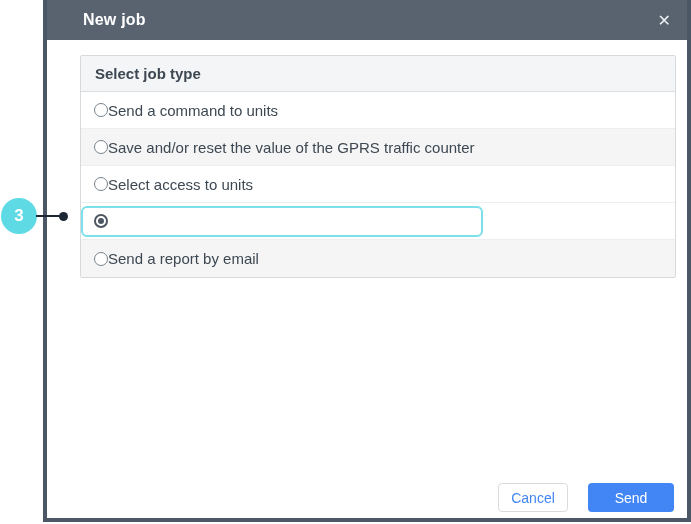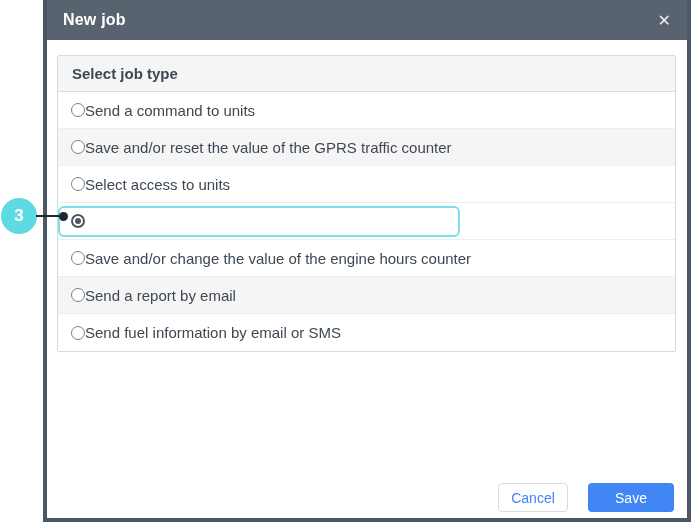--- a/index.html
+++ b/index.html
@@ -5,28 +5,28 @@
   * { margin:0; padding:0; box-sizing:border-box; }
   html,body { width:691px; height:524px; background:#fff; overflow:hidden;
               font-family:"Liberation Sans", sans-serif; }
   .stage { position:relative; width:691px; height:524px; }
 
   
   .dialog { position:absolute; left:43px; top:0; width:648px; height:522px;
             background:#fff; border:4px solid #4c5765; border-top:none; }
   .dialog-header { position:relative; height:40px; background:#596370;
                    display:flex; align-items:center; padding:0 16px; }
-  .dialog-title { color:#fff; font-size:16px; font-weight:bold; letter-spacing:0.2px; }
+  .dialog-title { color:#fff; font-size:16px; font-weight:bold; letter-spacing:0.2px;margin-left:20px; }
   .close { position:absolute; right:16px; top:0; height:40px; display:flex;
            align-items:center; color:#eceff2; font-size:16px; cursor:pointer; }
 
   .dialog-body { position:relative; height:482px; padding:15px 11px 0 10px; }
 
   
-  .list { border:1px solid #d7dadd; border-radius:2px; background:#fff; }
+  .list { border:1px solid #d7dadd; border-radius:2px; background:#fff;margin-left:23px; }
   .list-header { height:36px; display:flex; align-items:center; padding:0 14px;
                  background:#f4f5f6; border-bottom:1px solid #dadde0;
                  font-size:15px; font-weight:bold; color:#3d4852; }
   .row { height:37px; display:flex; align-items:center; background:#fff;
          border-bottom:1px solid #eceeef; cursor:pointer; }
   .row:last-child { border-bottom:none; }
   .row.alt { background:#f5f5f6; }
   .row-inner { display:inline-flex; align-items:center; 
                padding:0 13px; height:100%; }
   .row.selected { background:#fff; }
@@ -92,39 +92,27 @@
     <span class="row-inner">
       <span class="radio"></span>
       <span class="label">Select access to units</span>
     </span>
   </div>
           <div class="row alt selected">
     <span class="row-inner">
       <span class="radio checked"></span>
     </span>
   </div>
-          <div class="row">
-    <span class="row-inner">
-      <span class="radio"></span>
-      <span class="label">Save and/or change the value of the engine hours counter</span>
-    </span>
-  </div>
           <div class="row alt">
     <span class="row-inner">
       <span class="radio"></span>
       <span class="label">Send a report by email</span>
     </span>
   </div>
-          <div class="row">
-    <span class="row-inner">
-      <span class="radio"></span>
-      <span class="label">Send fuel information by email or SMS</span>
-    </span>
-  </div>
         </div>
 
       <div class="footer">
         <button class="btn cancel">Cancel</button>
-        <button class="btn next">Save</button>
+        <button class="btn next">Send</button>
       </div>
     </div>
   </div>
 </div>
 
 </body></html>

